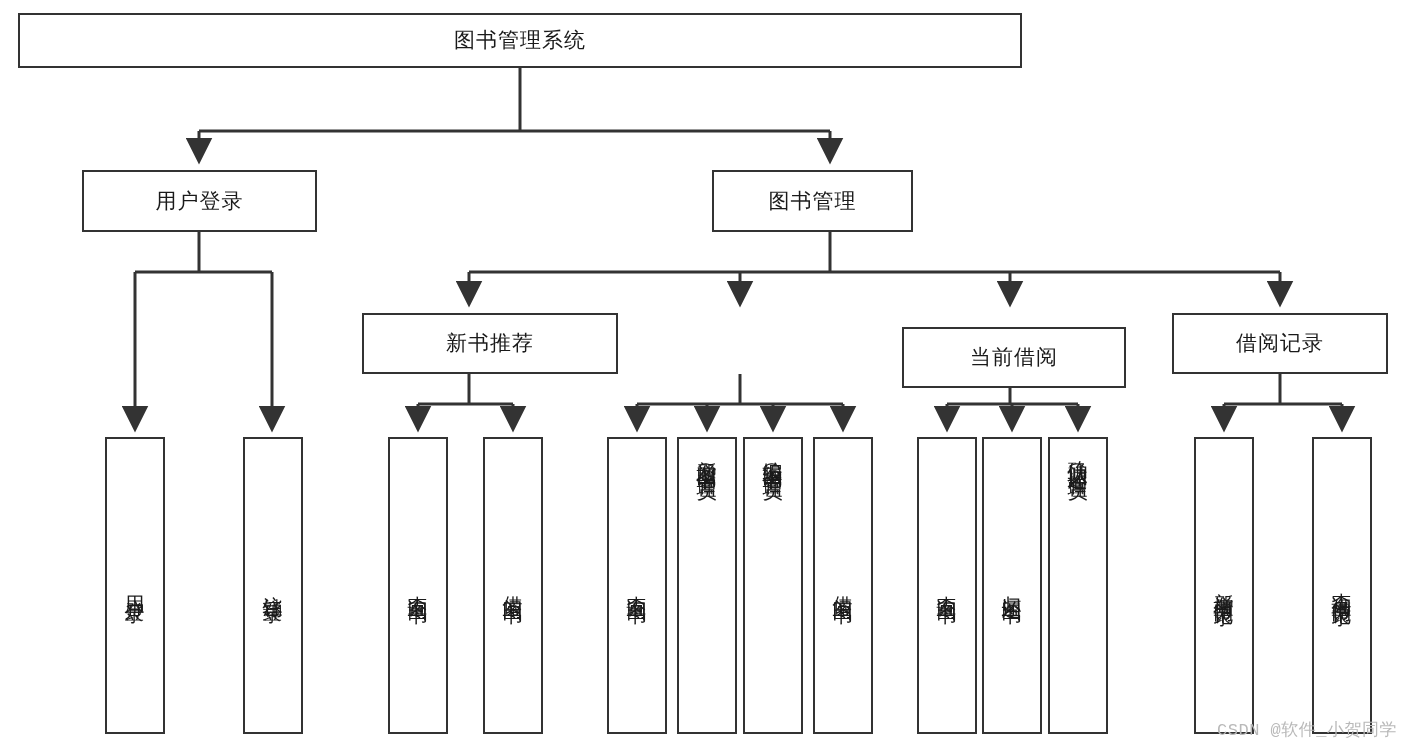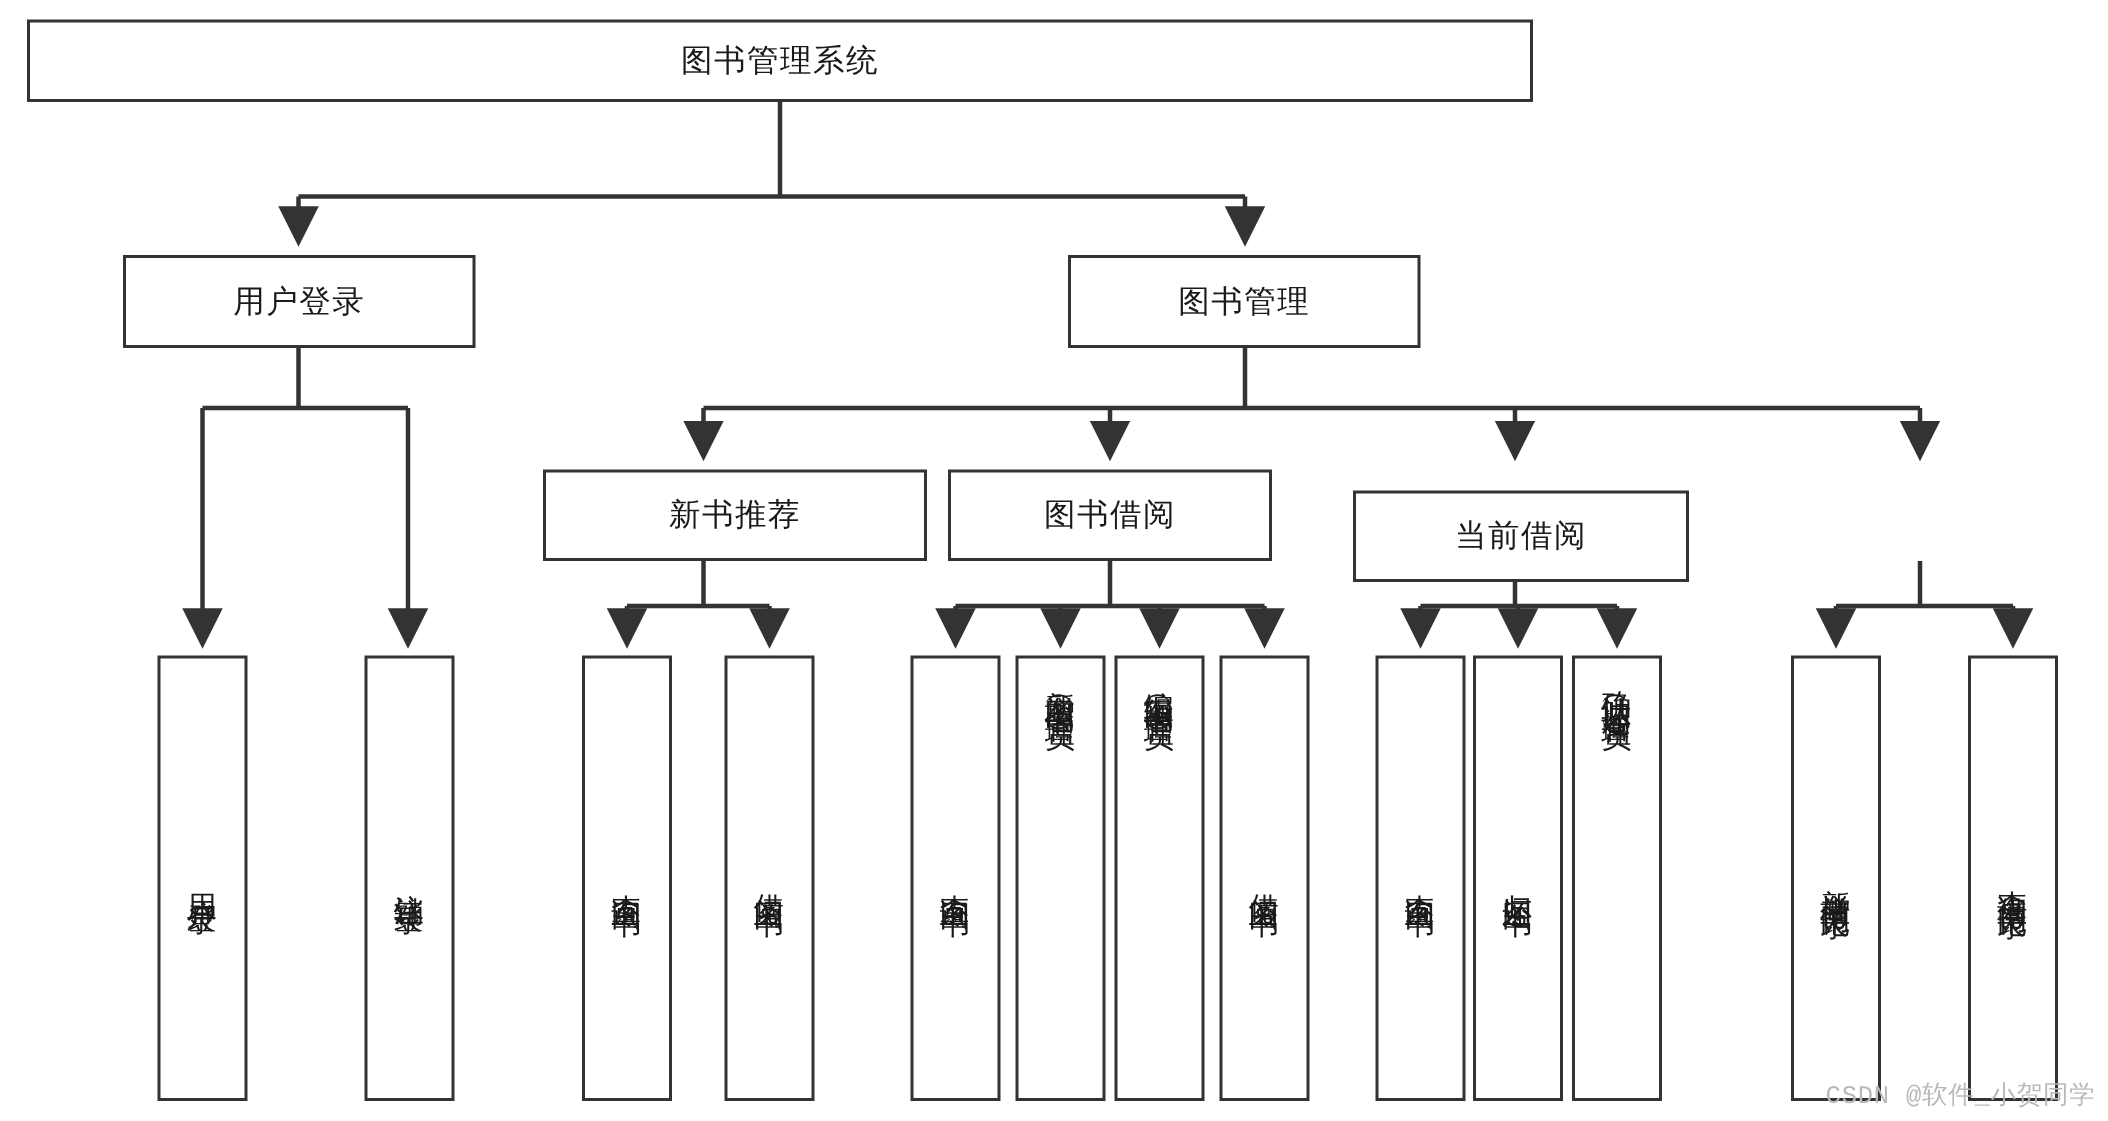--- a/index.html
+++ b/index.html
@@ -131,36 +131,36 @@
   </svg>
 
   <div class="node" style="left:18px; top:13px; width:1004px; height:55px;">
     <span class="node-label">图书管理系统</span>
   </div>
 
   <div class="node" style="left:82px; top:170px; width:235px; height:62px;">
     <span class="node-label">用户登录</span>
   </div>
 
-  <div class="node" style="left:712px; top:170px; width:235px; height:62px;">
+  <div class="node" style="left:712px; top:170px; width:201px; height:62px;">
     <span class="node-label">图书管理</span>
   </div>
 
   <div class="node" style="left:362px; top:313px; width:256px; height:61px;">
     <span class="node-label">新书推荐</span>
   </div>
 
-  <div class="node" style="left:632px; top:313px; width:216px; height:61px;">
-    <span class="node-label">图书借阅</span>
-  </div>
 
   <div class="node" style="left:902px; top:327px; width:224px; height:61px;">
     <span class="node-label">当前借阅</span>
   </div>
 
+  <div class="node" style="left:1172px; top:313px; width:216px; height:61px;">
+    <span class="node-label">借阅记录</span>
+  </div>
 
   <div class="node vertical centered" style="left:105px; top:437px; width:60px; height:297px;">
     <span class="node-label">用户登录</span>
   </div>
 
   <div class="node vertical centered" style="left:243px; top:437px; width:60px; height:297px;">
     <span class="node-label">注销登录</span>
   </div>
 
   <div class="node vertical centered" style="left:388px; top:437px; width:60px; height:297px;">

